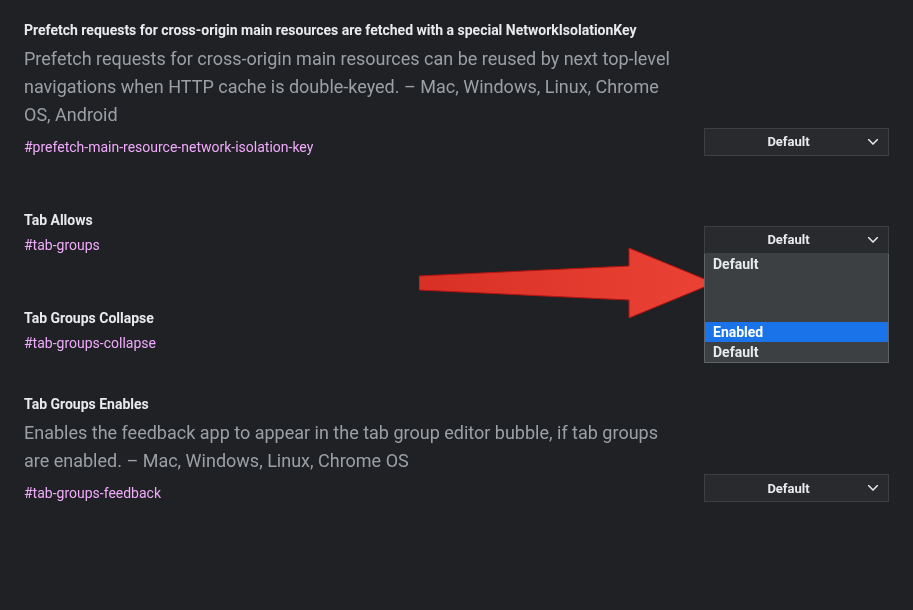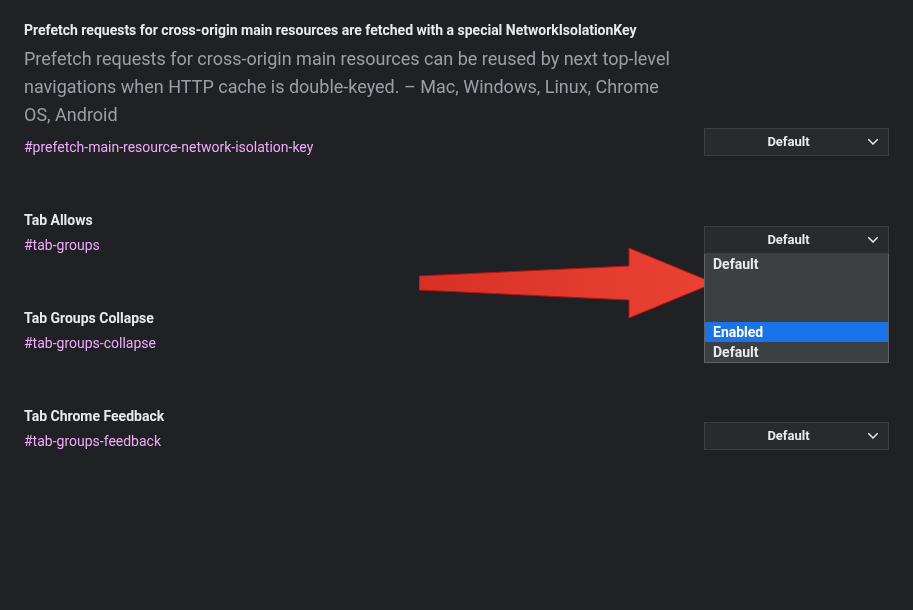--- a/index.html
+++ b/index.html
@@ -173,21 +173,22 @@
         <svg width="10" height="6" viewBox="0 0 10 6">
             <path d="M0 0 L5 5 L10 0" fill="none" stroke="#e8eaed" stroke-width="1.5"></path>
           </svg>
       </span>
     </div>
   </div>
 </div>
 
 <div class="flag-item">
   <div class="flag-content">
-    <div class="flag-title">Tab Chrome Feedback</div>
+    <div class="flag-title">Tab Groups Enables</div>
+    <div class="flag-description">Enables the feedback app to appear in the tab group editor bubble, if tab groups are enabled. – Mac, Windows, Linux, Chrome OS</div>
     <a class="flag-link">#tab-groups-feedback</a>
   </div>
   <div class="flag-control tight">
     <div class="select-box">
       <span class="select-value">Default</span>
       <span class="select-chevron">
         <svg width="10" height="6" viewBox="0 0 10 6">
             <path d="M0 0 L5 5 L10 0" fill="none" stroke="#e8eaed" stroke-width="1.5"></path>
           </svg>
       </span>

